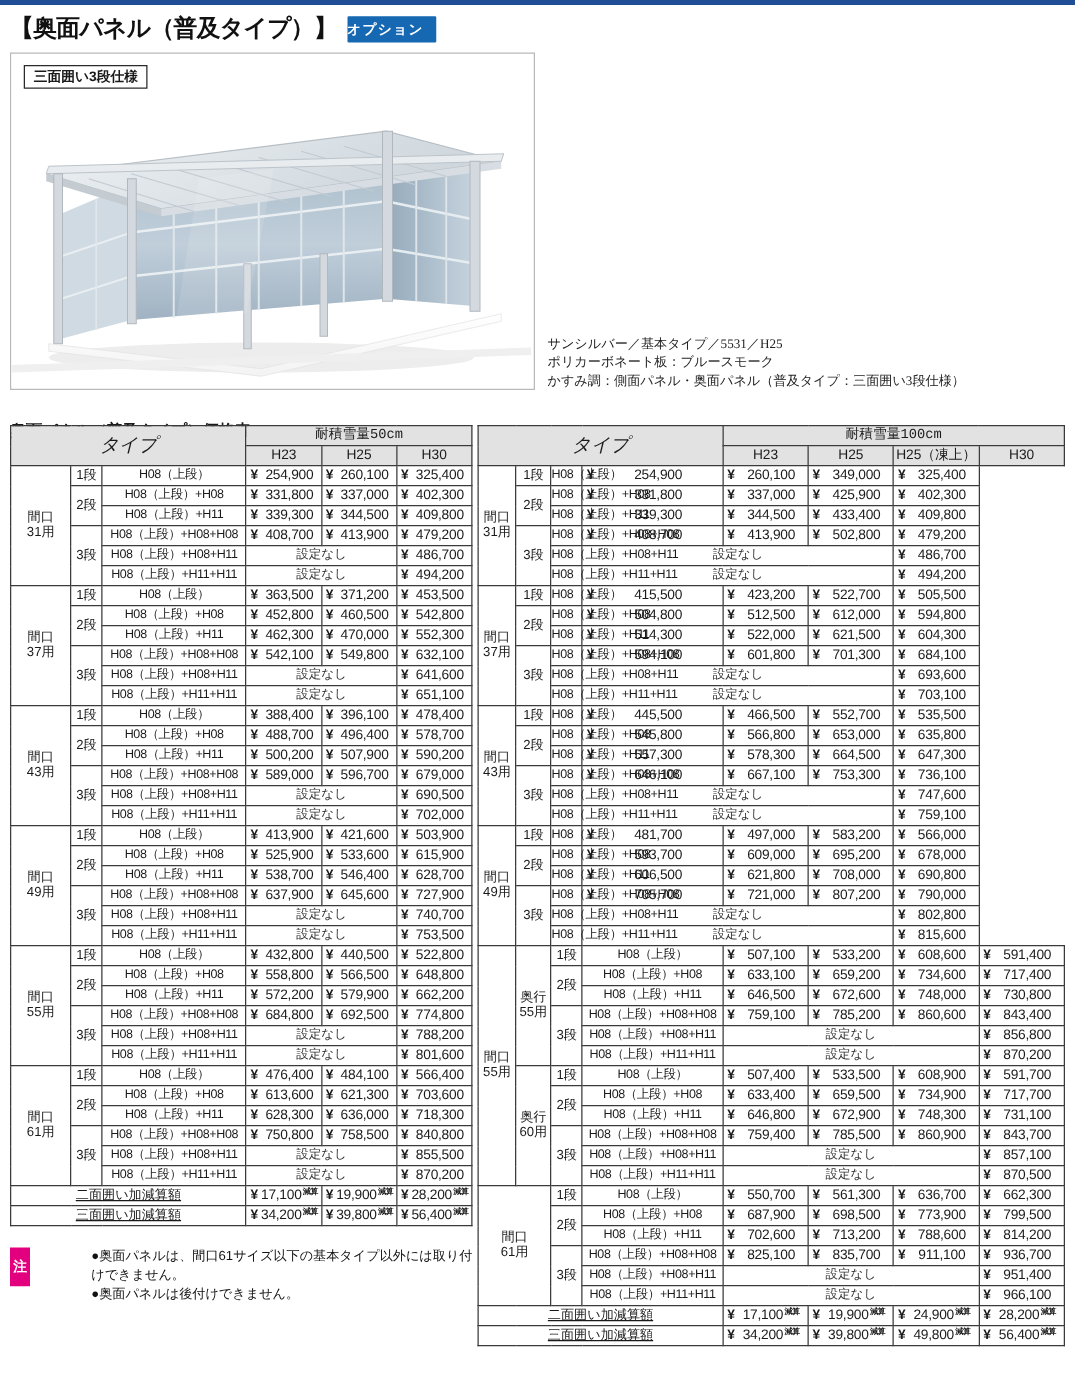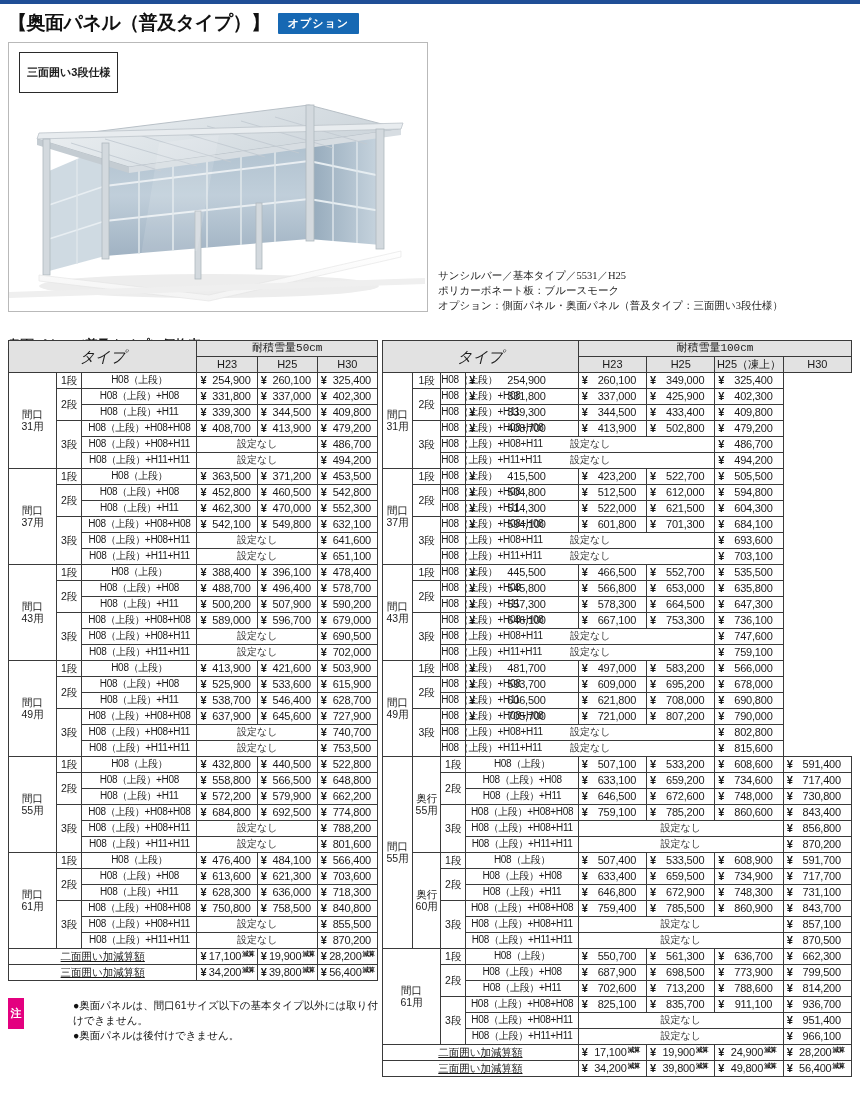--- a/index.html
+++ b/index.html
@@ -12,27 +12,27 @@
   .page{position:relative;width:860px;height:1105px;}
 
   
   .topbar{position:absolute;left:0;top:0;width:860px;height:4px;background:#1f4e96;}
 
   
   .title-row{position:absolute;left:8px;top:10px;display:flex;align-items:center;gap:8px;}
   .title-main{font-size:19px;font-weight:bold;letter-spacing:-0.5px;color:#111;white-space:nowrap;}
   .badge-option{
     background:#1668b3;color:#fff;font-size:11px;font-weight:bold;
-    padding:3px 10px 3px 10px;letter-spacing:1px;border-radius:1px;
+    padding:3px 10px 3px 0;letter-spacing:1px;border-radius:1px;
   }
 
   
   .photo-box{position:absolute;left:8px;top:42px;width:418px;height:268px;border:1px solid #b9b9b9;background:#fff;overflow:hidden;}
   .photo-label{position:absolute;left:10px;top:9px;border:1px solid #2a2a2a;background:#fff;
-    font-size:11px;font-weight:bold;padding:12px 7px;z-index:6;letter-spacing:0px;}
+    font-size:11px;font-weight:bold;padding:1px 7px;z-index:6;letter-spacing:0px;}
   .photo-canvas{position:absolute;inset:0;}
 
   
   .desc{position:absolute;left:438px;top:40px;width:412px;font-size:11px;line-height:1.5;color:#222;}
   .caption{position:absolute;left:438px;top:268px;width:412px;font-size:10.5px;line-height:1.45;color:#222;font-family:Liberation Serif, serif;}
 
   
   .sect-title{position:absolute;left:8px;top:336px;font-size:13px;font-weight:bold;letter-spacing:-0.3px;}
 
   
@@ -154,21 +154,21 @@
         <polygon points="150,100 210,92 188,208 132,212" fill="#ffffff" opacity="0.12"></polygon>
       </svg>
     </div>
     <div class="photo-label">三面囲い3段仕様</div>
   </div>
 
 
   <div class="caption">
     <div>サンシルバー／基本タイプ／5531／H25</div>
     <div>ポリカーボネート板：ブルースモーク</div>
-    <div>オプション：側面パネル・奥面パネル（普及タイプ：三面囲い3段仕様）</div>
+    <div>かすみ調：側面パネル・奥面パネル（普及タイプ：三面囲い3段仕様）</div>
   </div>
 
   <div class="sect-title">奥面パネル（普及タイプ）価格表</div>
 
   <table class="ptable" id="left-table" style="left:8px;top:340px;width:370px;">
       <colgroup>
         <col style="width: 48px;">
         <col style="width: 25px;">
         <col style="width: 115px;">
         <col style="width: 60px;">

